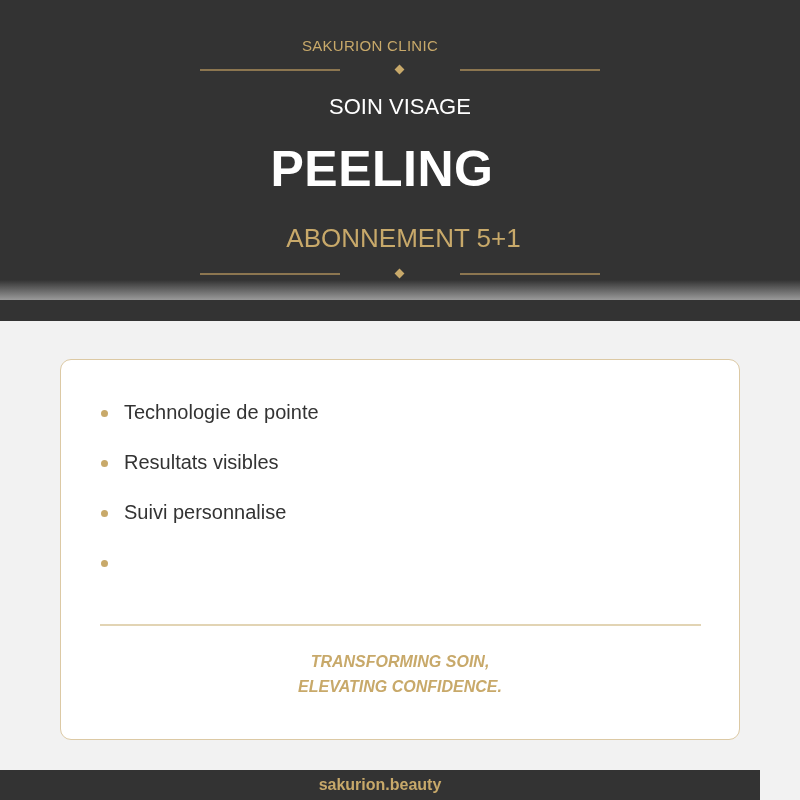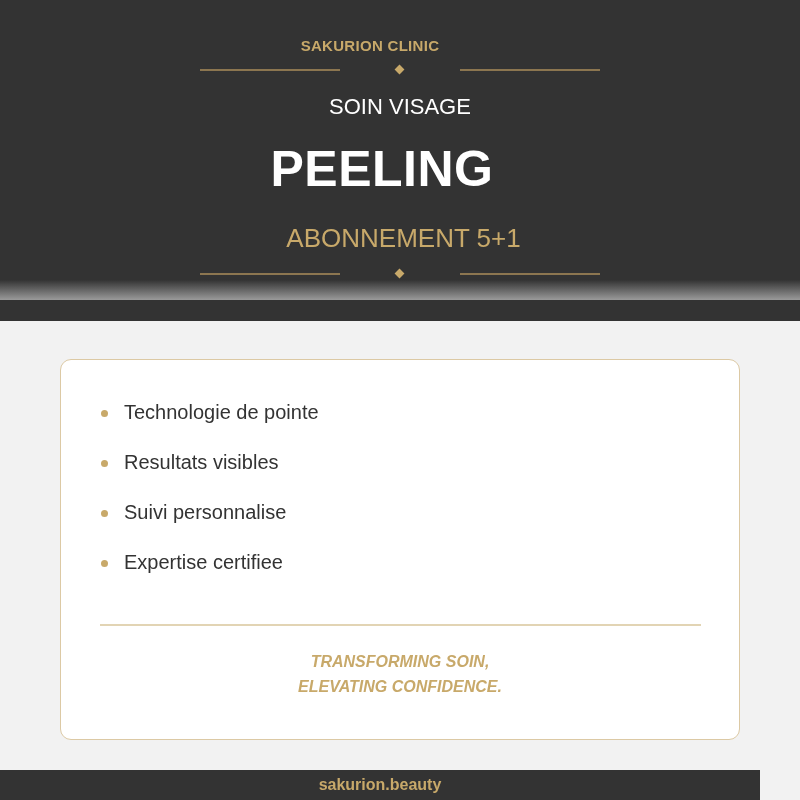--- a/index.html
+++ b/index.html
@@ -9,21 +9,21 @@
     .header {
       position: absolute; left: 0; top: 0; width: 800px; height: 321px;
       background: #333333;
     }
     .header-gradient {
       position: absolute; left: 0; top: 280px; width: 800px; height: 20px;
       background: linear-gradient(to bottom, #333333 0%, #9a9a9a 100%);
     }
     .brand {
       position: absolute; left: 0; top: 37px; width: 740px; text-align: center;
-      color: #c8a96a; font-weight: bold; font-size: 15px; letter-spacing: 0.3px;
+      color: #c8a96a; font-weight: normal; font-size: 15px; letter-spacing: 0.3px;
     }
     .ornament {
       position: absolute; left: 200px; width: 400px; height: 10px;
     }
     .ornament .line {
       position: absolute; top: 4px; height: 2px; width: 140px; background: #8c7650;
     }
     .ornament .line.left { left: 0; }
     .ornament .line.right { left: 260px; }
     .ornament .diamond {
@@ -114,21 +114,20 @@
     <li class="feature">
       <span class="dot"></span>
       <span class="label">Resultats visibles</span>
     </li>
     <li class="feature">
       <span class="dot"></span>
       <span class="label">Suivi personnalise</span>
     </li>
     <li class="feature">
       <span class="dot"></span>
-      <span class="label">Expertise certifiee</span>
     </li>
   </ul>
 
   <div class="divider"></div>
 
   <div class="tagline">
     <div>TRANSFORMING SOIN,</div>
     <div>ELEVATING CONFIDENCE.</div>
   </div>
 </div>

